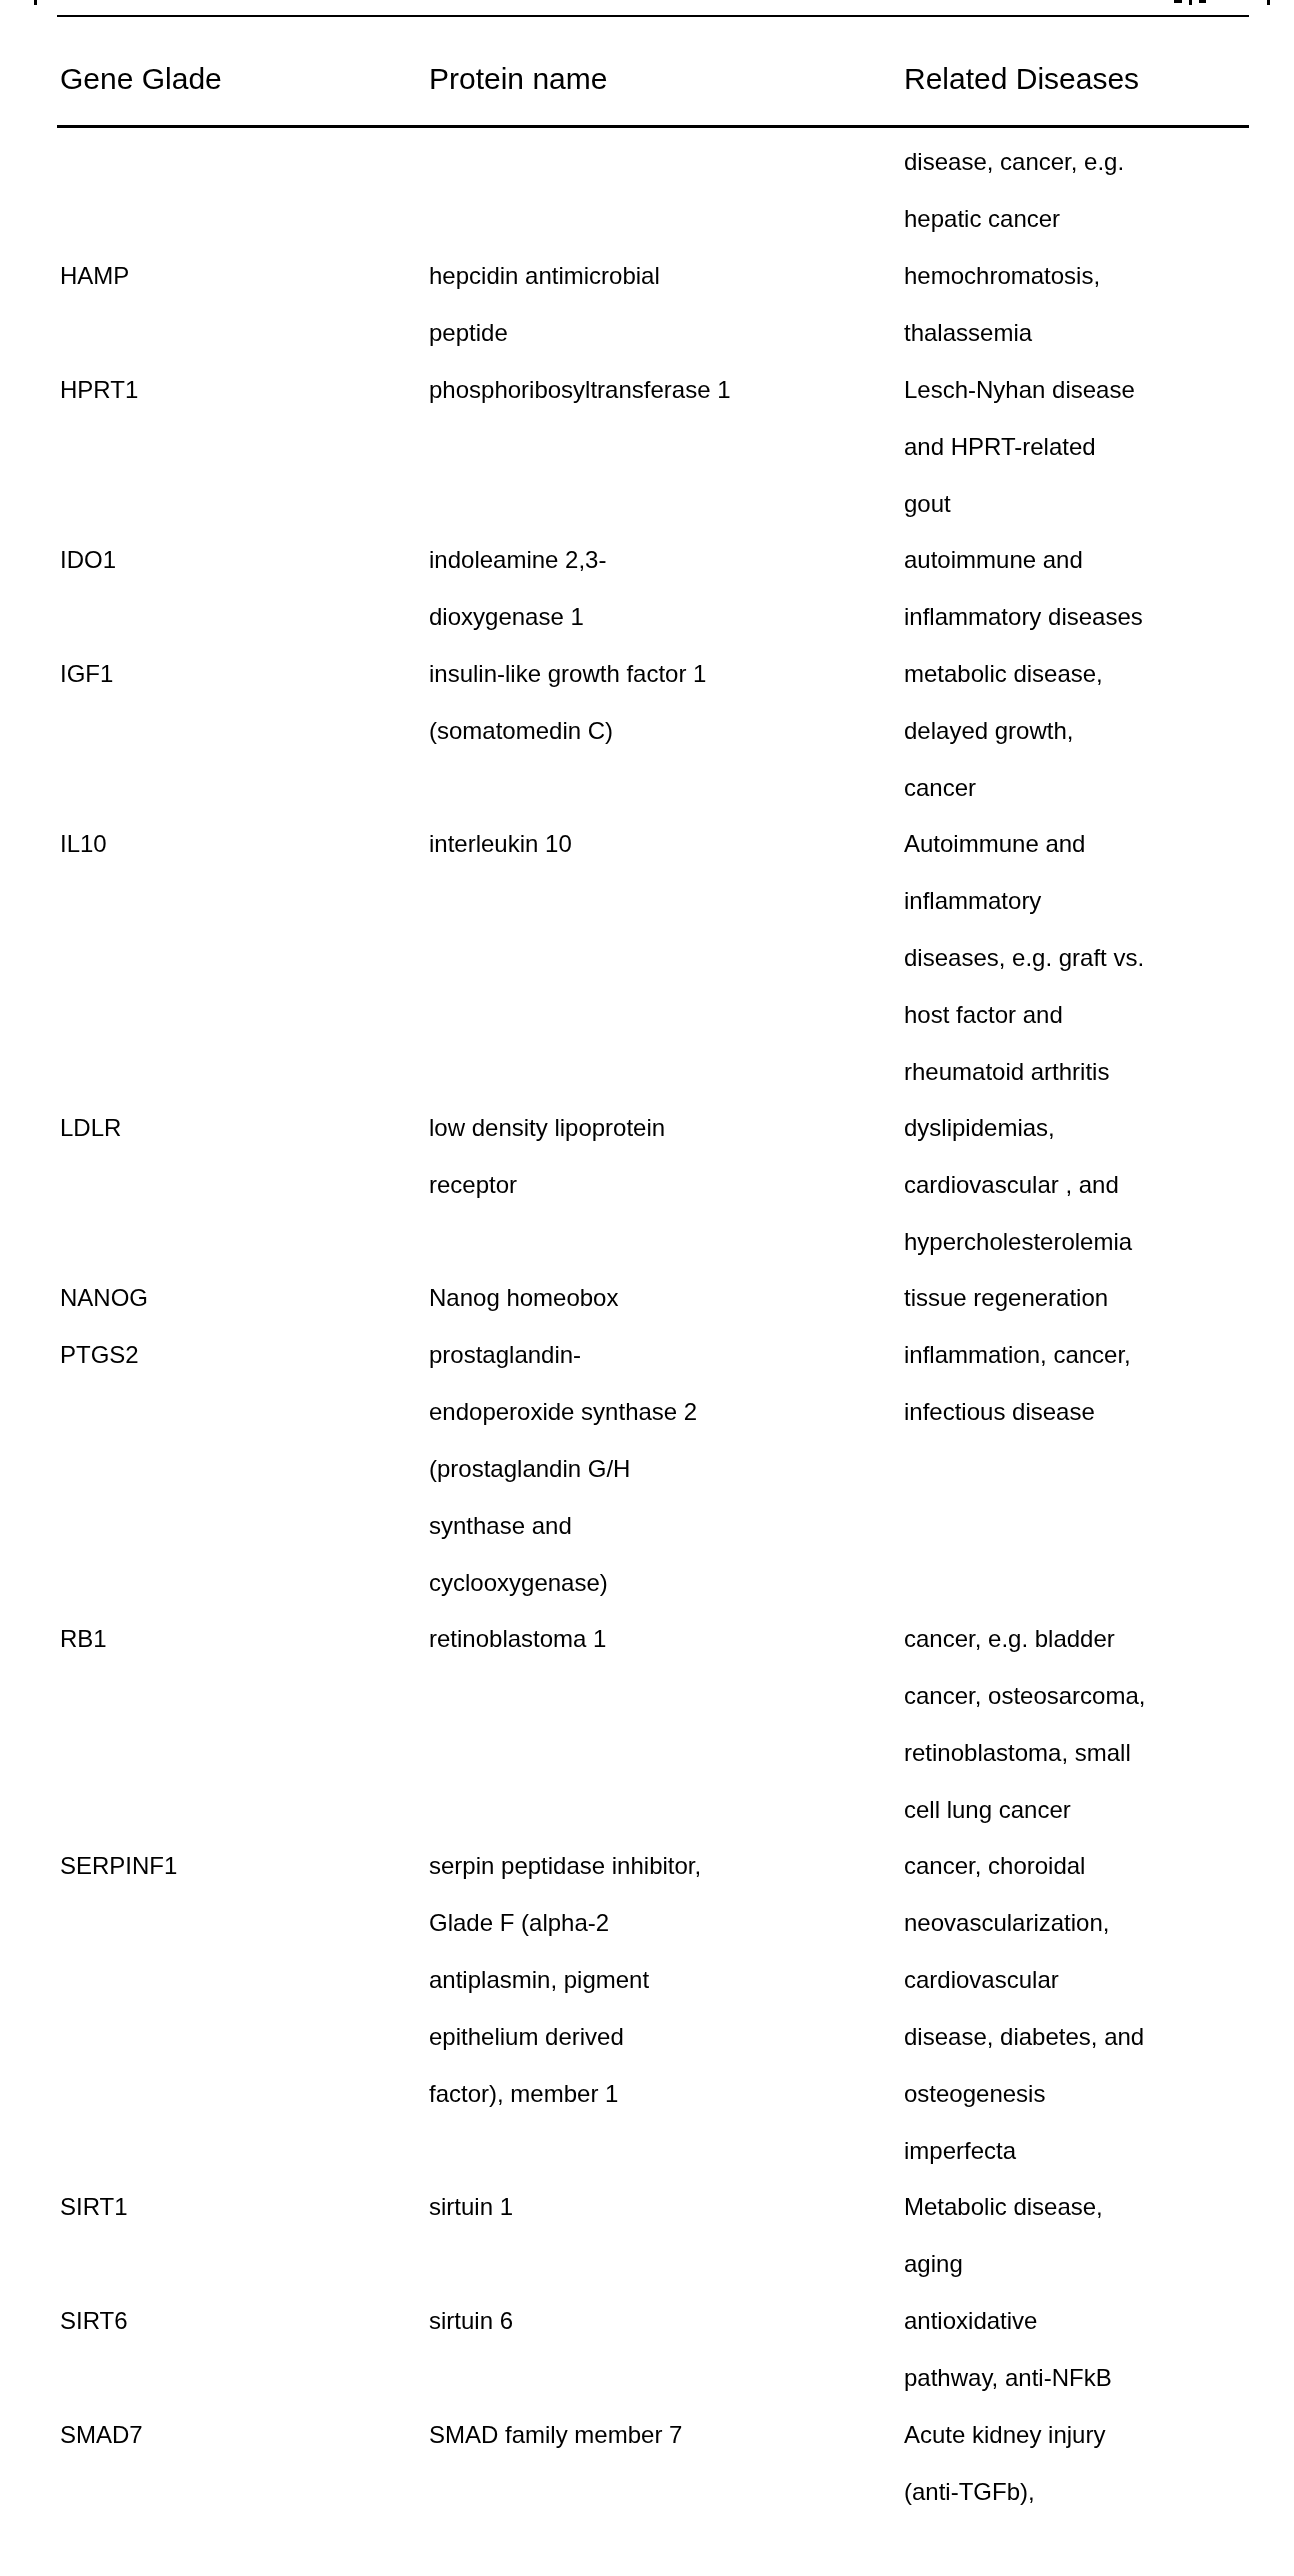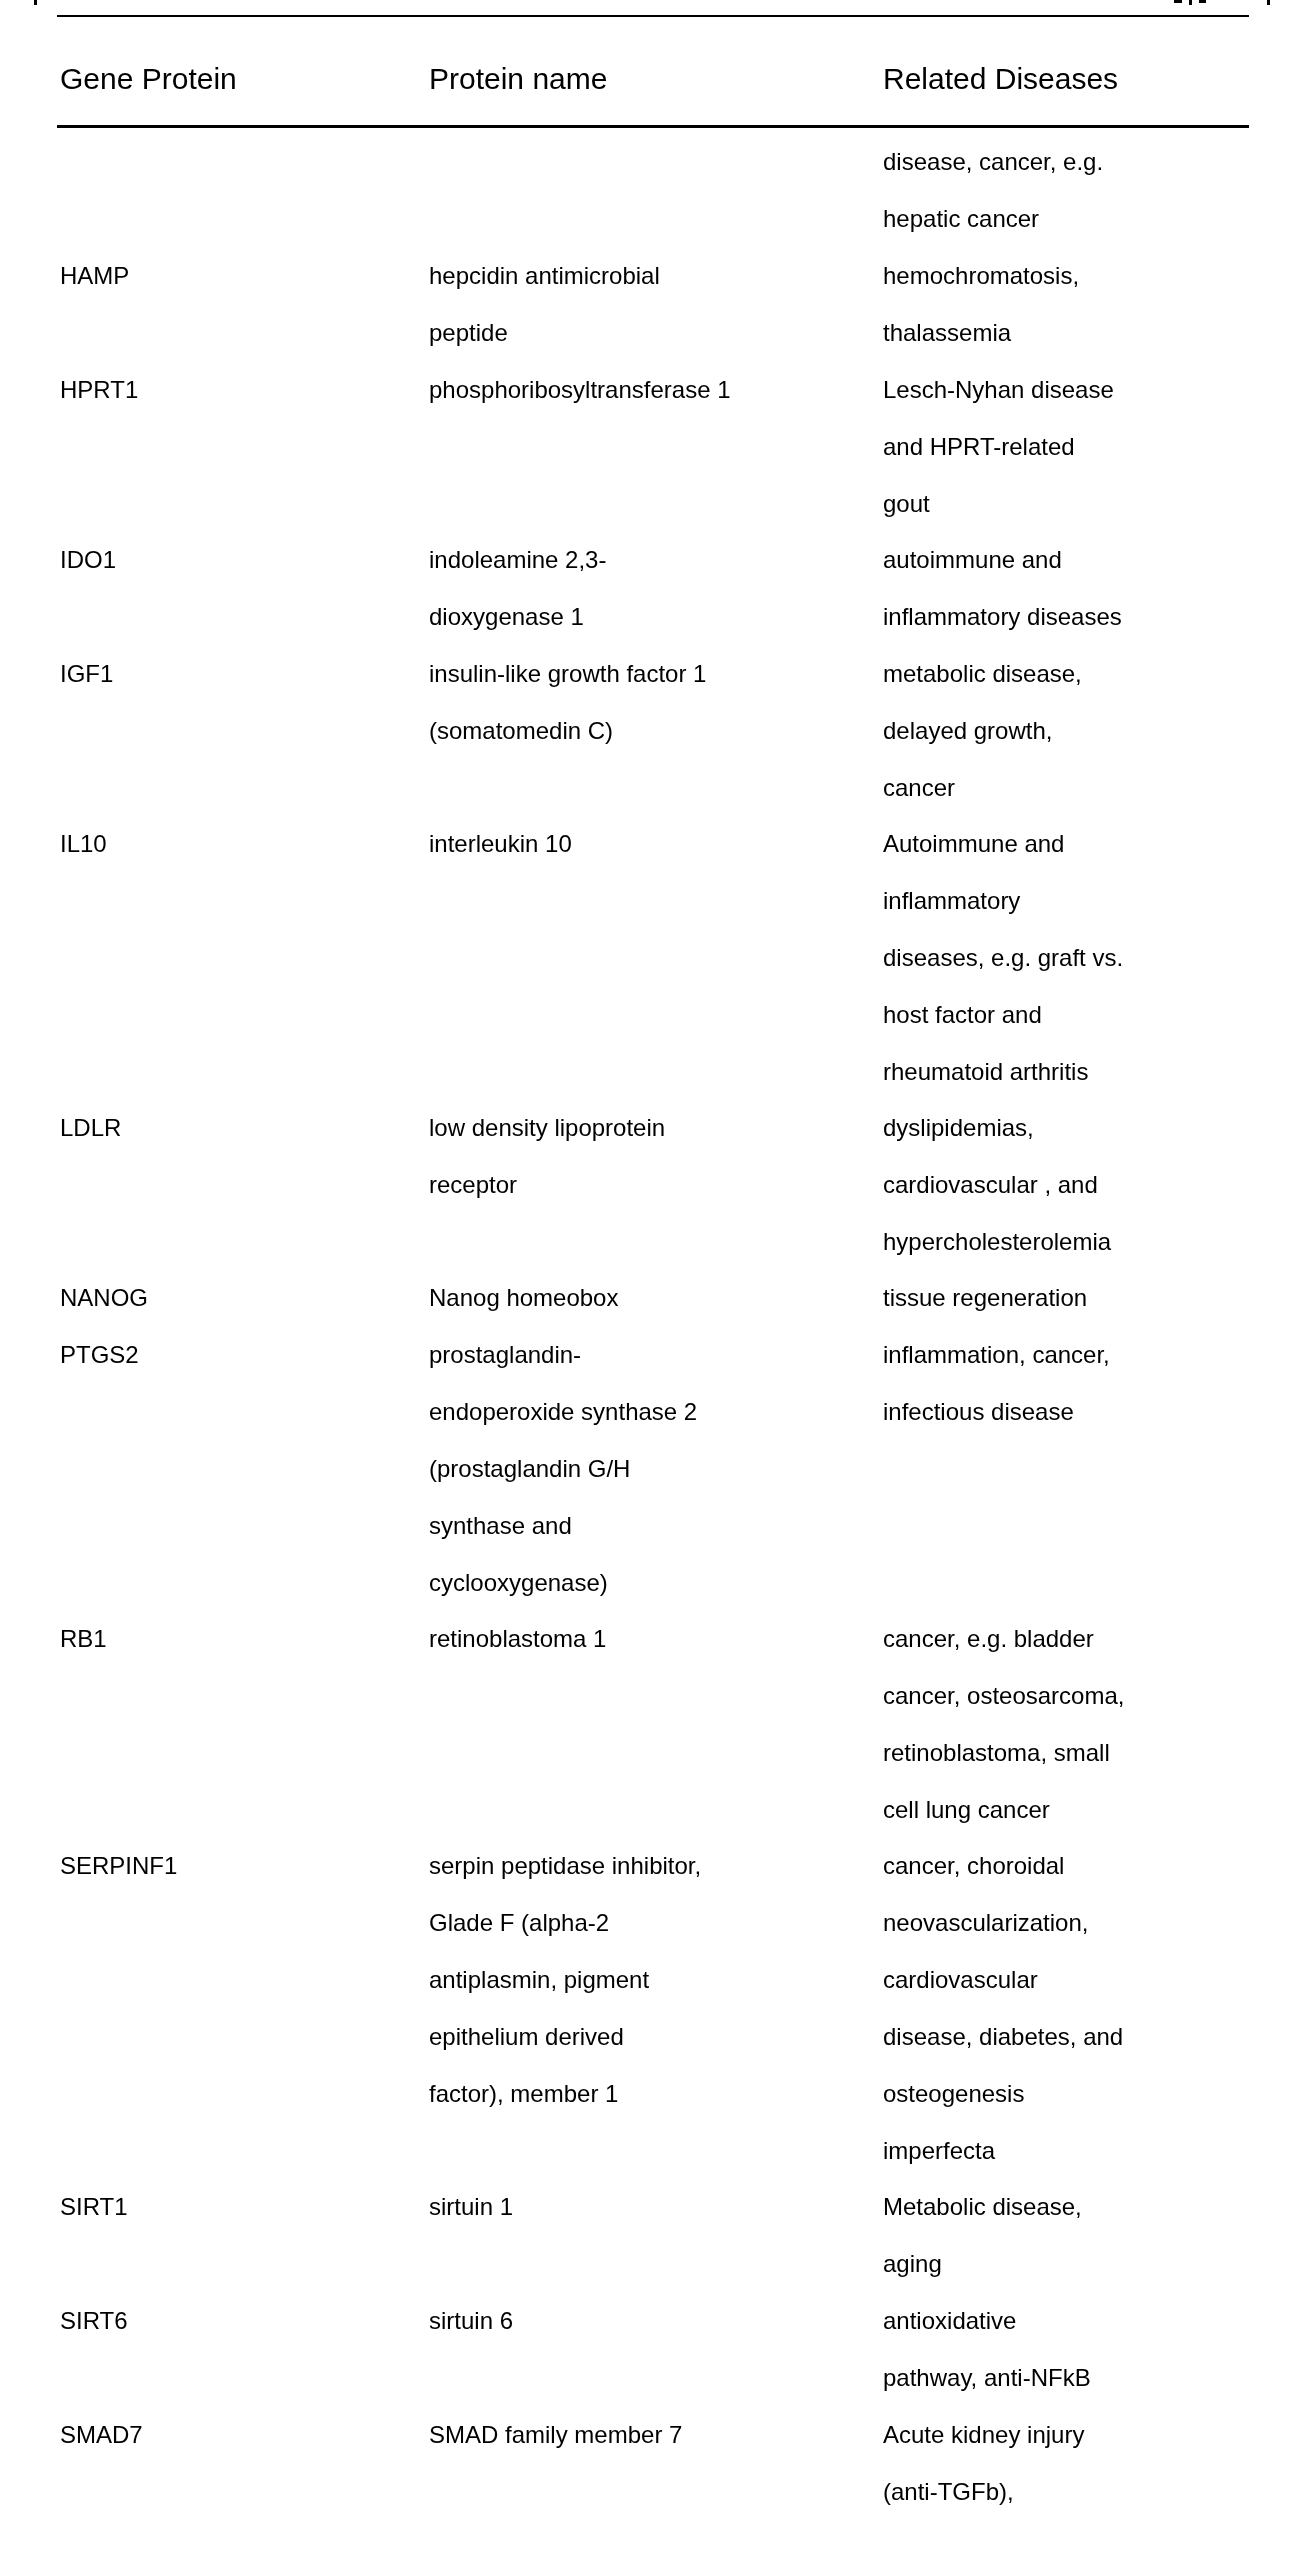--- a/index.html
+++ b/index.html
@@ -7,39 +7,39 @@
     width: 1295px; height: 2576px; position: relative; overflow: hidden;
     font-family: "Liberation Sans", sans-serif; color: #000000;
   }
   .frag { position: absolute; top: 0; height: 5px; background: #000; }
   .rule-top { position: absolute; left: 57px; width: 1192px; top: 15px; height: 1.7px; background: #000; }
   .rule-head { position: absolute; left: 57px; width: 1192px; top: 125px; height: 3.4px; background: #000; }
   .header { position: absolute; top: 59px; left: 0; width: 1295px; height: 39px; font-size: 30px; line-height: 39px; }
   .header span { position: absolute; top: 0; white-space: nowrap; }
   .c1 { left: 60px; }
   .c2 { left: 429px; }
-  .c3 { left: 883px; }
+  .c3 { left: 904px; }
   .body { position: absolute; top: 133px; left: 0; width: 1291px; font-size: 24px; line-height: 57px; }
   .row { position: relative; width: 1295px; }
   .cell { position: absolute; top: 0; white-space: nowrap; }
   .cell .ln { display: block; }
 </style>
 </head>
 <body>
 
 <div class="frag" style="left:34px;width:2.5px;"></div>
 <div class="frag" style="left:1174px;width:8.4px;height:2.5px;"></div>
 <div class="frag" style="left:1189px;width:3.4px;"></div>
 <div class="frag" style="left:1199px;width:6.8px;height:2.5px;"></div>
 <div class="frag" style="left:1267px;width:2.5px;"></div>
 
 <div class="rule-top"></div>
 
 <div class="header">
-  <span class="c1">Gene Protein</span>
+  <span class="c1">Gene Glade</span>
   <span class="c2">Protein name</span>
   <span class="c3">Related Diseases</span>
 </div>
 
 <div class="rule-head"></div>
 
 <div class="body" id="table-body">
     <div class="row" style="height: 114px;">
       <div class="cell c1"></div>
       <div class="cell c2"></div>

